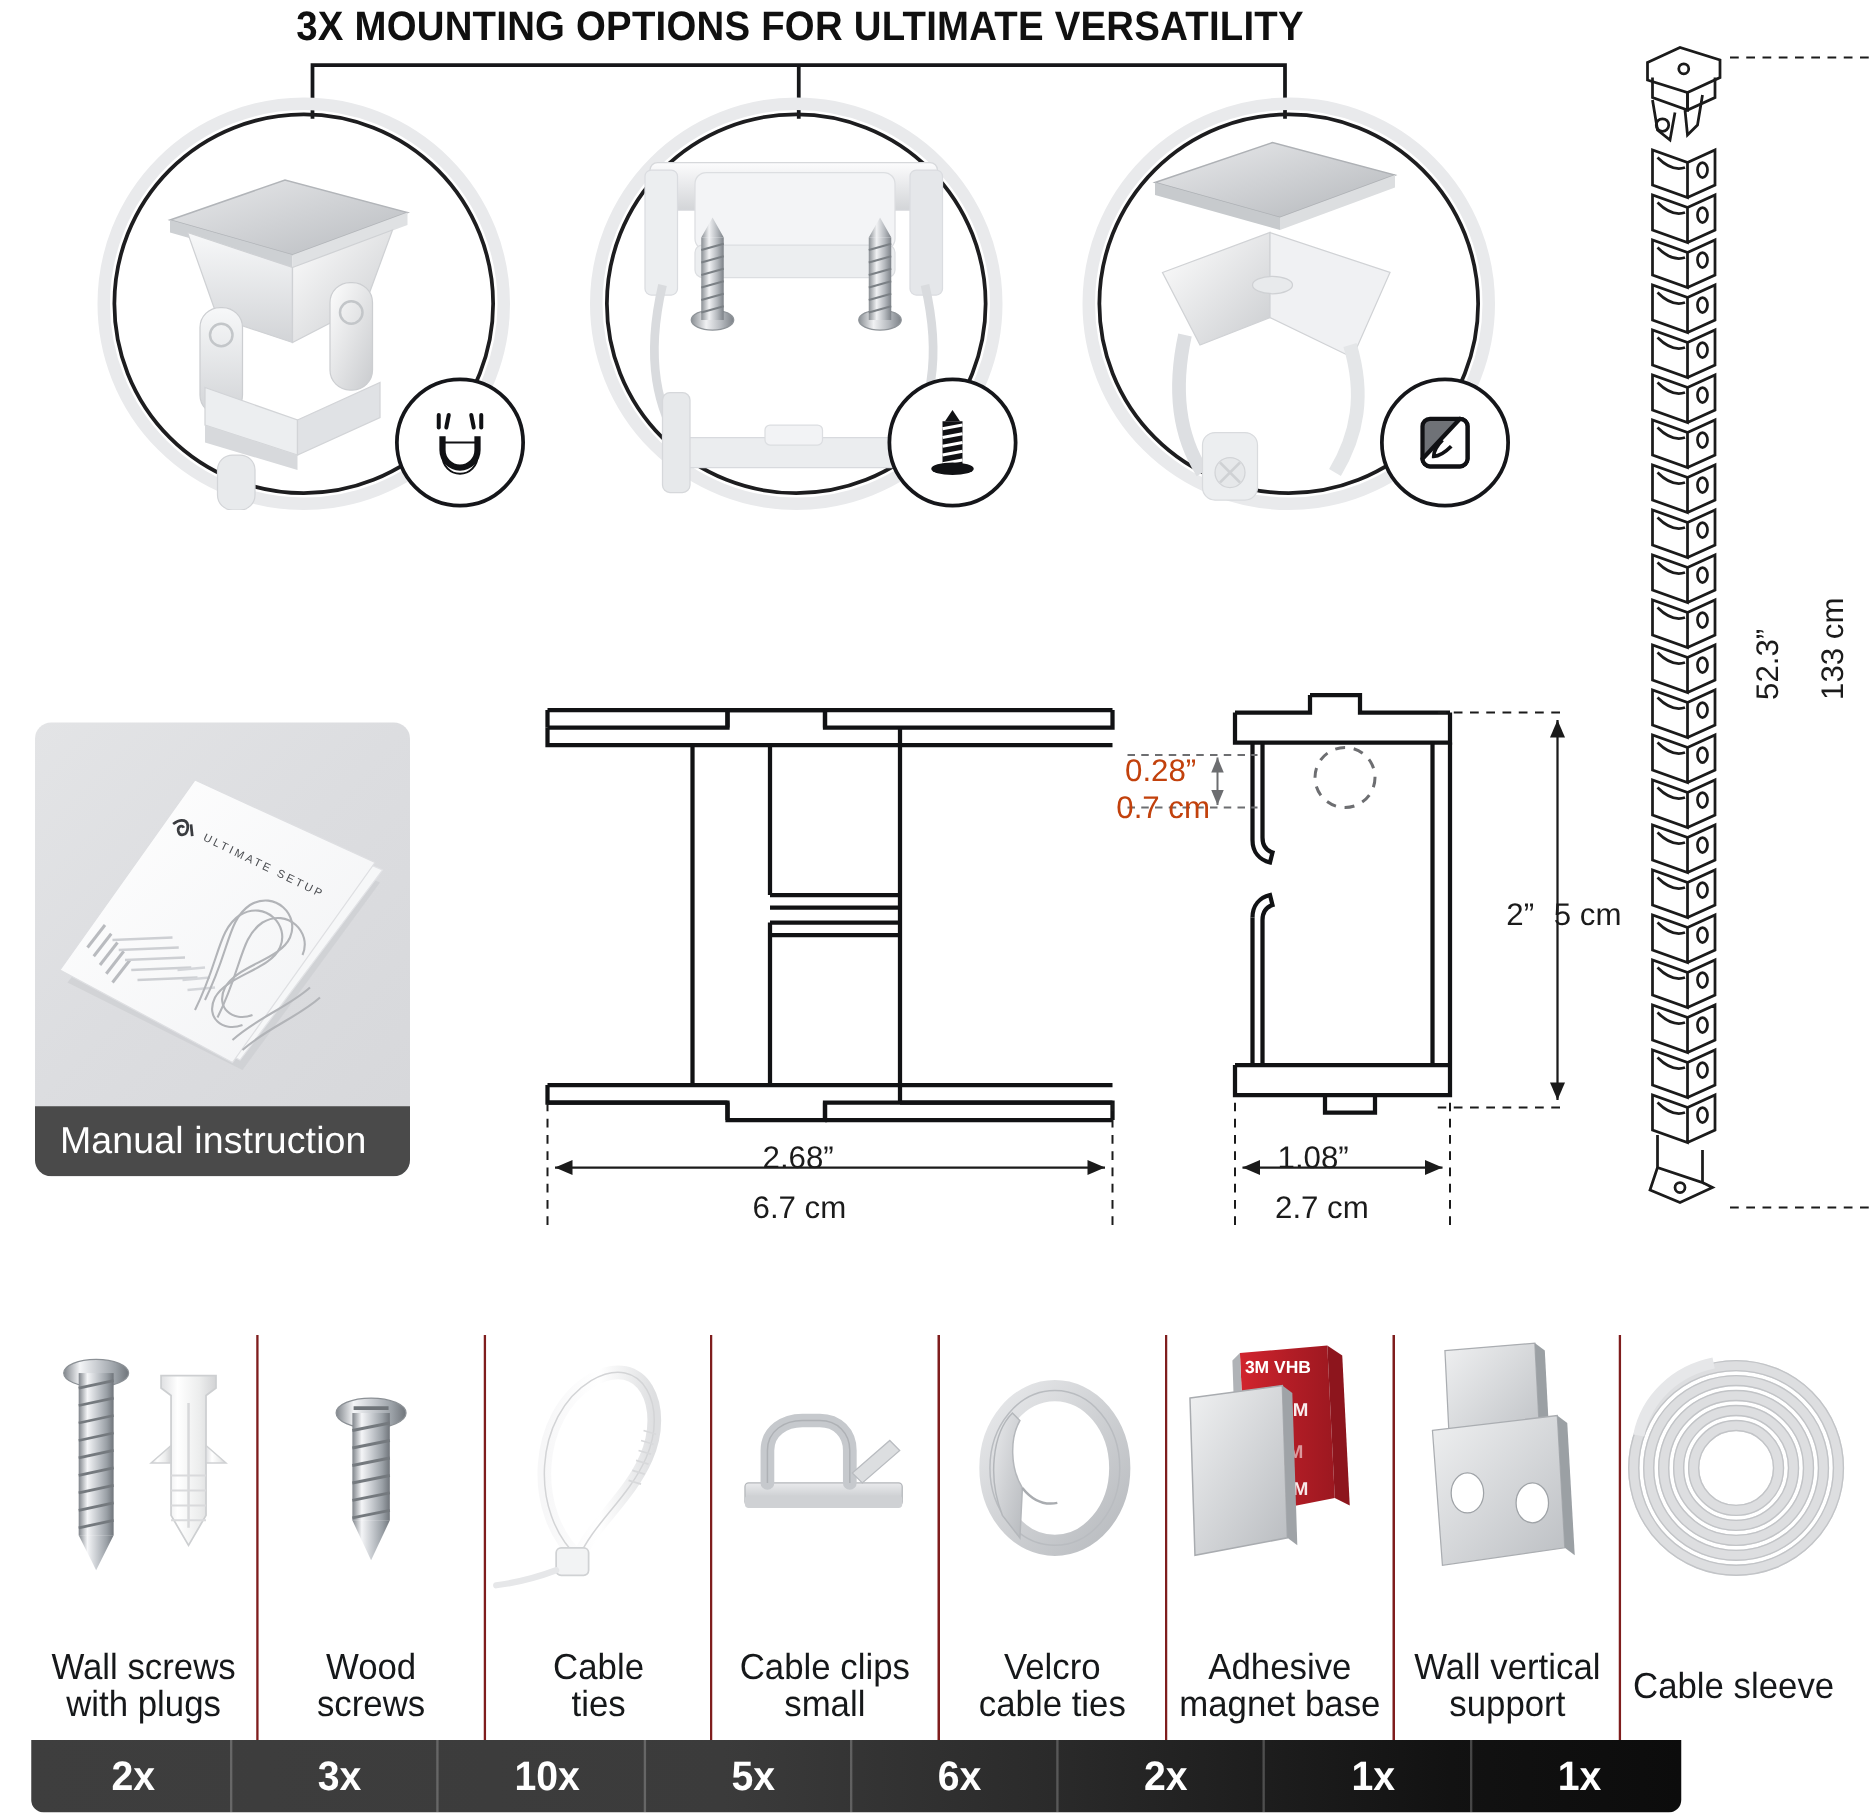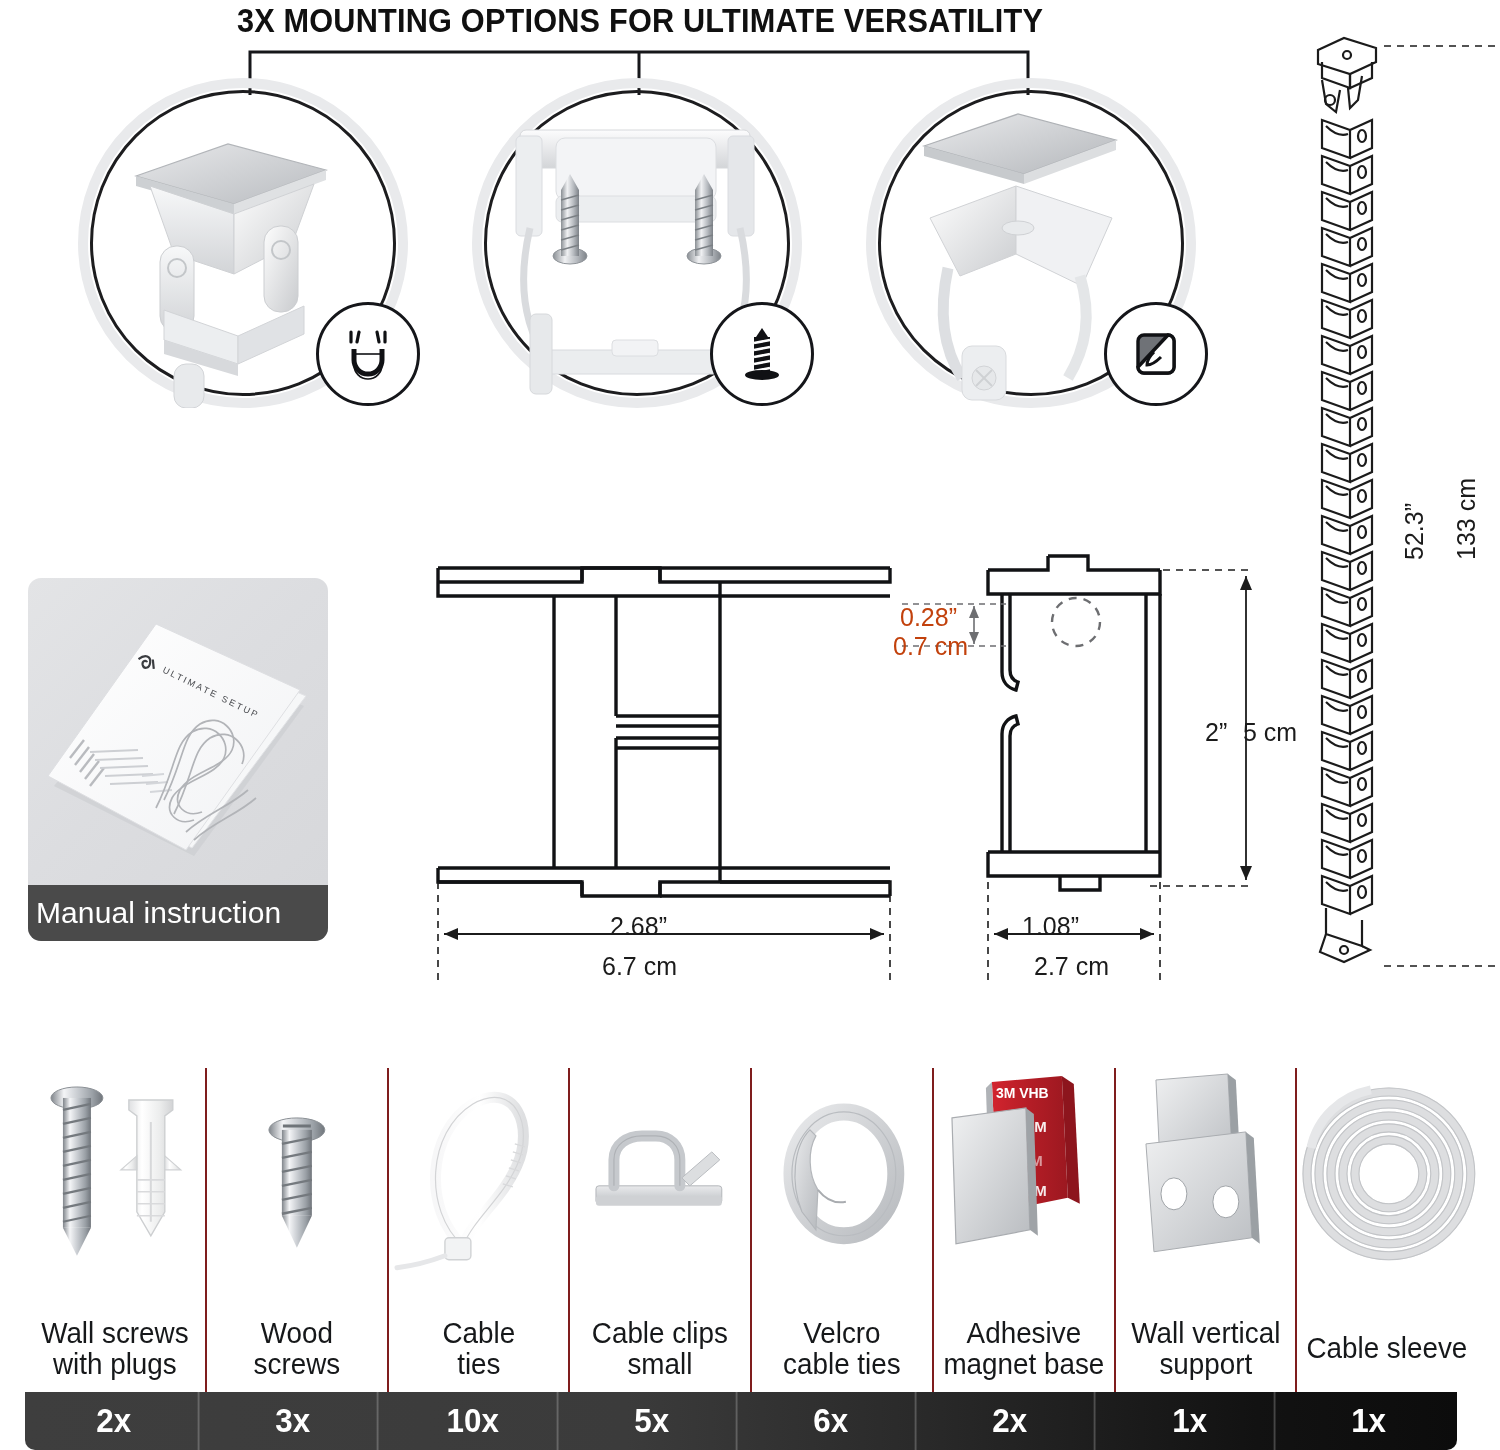--- a/index.html
+++ b/index.html
@@ -61,21 +61,21 @@
   .manual-card {
     position: absolute; left: 28px; top: 578px;
     width: 300px; height: 363px;
     background: linear-gradient(135deg,#e3e4e6 0%,#dcdde0 45%,#d6d7da 100%);
     border-radius: 13px; overflow: hidden;
   }
   .manual-caption {
     position: absolute; left: 0; bottom: 0; width: 100%; height: 56px;
     background: #4a4a4a; color: #fff;
     display: flex; align-items: center;
-    padding-left: 8px;
+    padding-left: 20px;
     font-size: 30px; letter-spacing: .1px;
   }
   .booklet {
     position: absolute; left: 6px; top: 22px; width: 280px; height: 276px;
   }
 
   
   .techsvg { position: absolute; }
 
   
@@ -97,21 +97,21 @@
   .part-label {
     flex: 1 1 auto;
     display: flex; align-items: center; justify-content: center;
     text-align: center;
     font-family: "Liberation Sans Narrow", "Liberation Sans", sans-serif;
     font-size: 29px; line-height: 1.06; color: #16181a;
     padding: 0 4px 8px; transform: scaleX(.96);
   }
   .qty-bar {
     position: absolute; left: 25px; top: 1392px;
-    width: 1432px; height: 58px;
+    width: 1320px; height: 58px;
     display: flex;
     background: linear-gradient(90deg,#3e3e3e 0%,#3b3b3b 42%,#2a2a2a 62%,#121212 86%,#0c0c0c 100%);
     border-radius: 0 0 10px 10px; overflow: hidden;
   }
   .qty-cell {
     flex: 1 1 0; display: flex; align-items: center; justify-content: center;
     color: #fff; font-weight: 700; font-size: 33px;
     font-family: "Liberation Sans Narrow", "Liberation Sans", sans-serif;
     border-right: 2px solid rgba(255,255,255,.22);
     transform: scaleX(.95);
@@ -520,21 +520,21 @@
   <div class="dimlabel" style="left:1243px; top:718px;">5 cm</div>
 
   <svg class="techsvg" style="left:960px; top:882px;" width="250" height="110" viewBox="0 0 250 110">
     <line x1="28" y1="0" x2="28" y2="100" stroke="#1b1b1b" stroke-width="1.6" stroke-dasharray="7,6"></line>
     <line x1="200" y1="0" x2="200" y2="100" stroke="#1b1b1b" stroke-width="1.6" stroke-dasharray="7,6"></line>
     <line x1="34" y1="52" x2="194" y2="52" stroke="#1b1b1b" stroke-width="1.8"></line>
     <path d="M34 52 l14 -6 v12 z" fill="#1b1b1b"></path>
     <path d="M194 52 l-14 -6 v12 z" fill="#1b1b1b"></path>
   </svg>
   <div class="dimlabel" style="left:1022px; top:912px;">1.08”</div>
-  <div class="dimlabel" style="left:1020px; top:952px;margin-left:14px;">2.7 cm</div>
+  <div class="dimlabel" style="left:1020px; top:952px;">2.7 cm</div>
 
   <div class="parts">
 
     <div class="part-col">
       <div class="part-img">
         <svg width="100%" height="100%" viewBox="0 0 180 206">
           <defs>
             <linearGradient id="met" x1="0" y1="0" x2="1" y2="0">
               <stop offset="0" stop-color="#80858b"></stop>
                 <stop offset=".25" stop-color="#f4f5f7"></stop>

